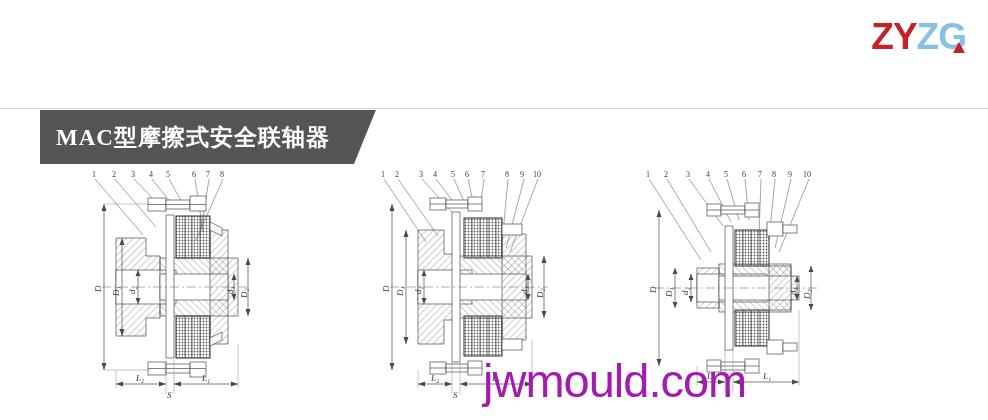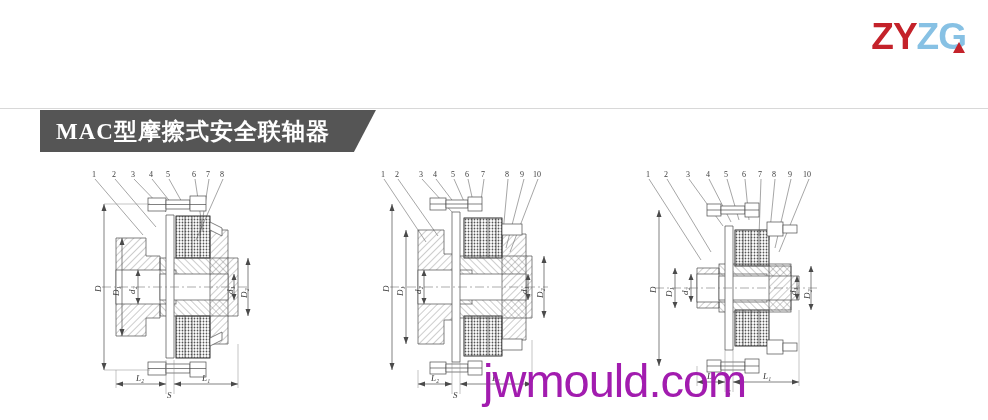--- a/index.html
+++ b/index.html
@@ -49,21 +49,21 @@
     width: 0; height: 0;
     border-left: 6px solid transparent;
     border-right: 6px solid transparent;
     border-bottom: 11px solid #c4222a;
   }
 
   
   #title-banner {
     position: absolute;
     left: 40px; top: 110px;
-    height: 42px;
+    height: 54px;
     background: #555555;
     display: flex;
     align-items: center;
     padding: 0 46px 0 16px;
     clip-path: polygon(0 0, 100% 0, calc(100% - 22px) 100%, 0 100%);
   }
   #title-banner .title-text {
     color: #ffffff;
     font-family: "Liberation Serif", serif;
     font-weight: bold;

